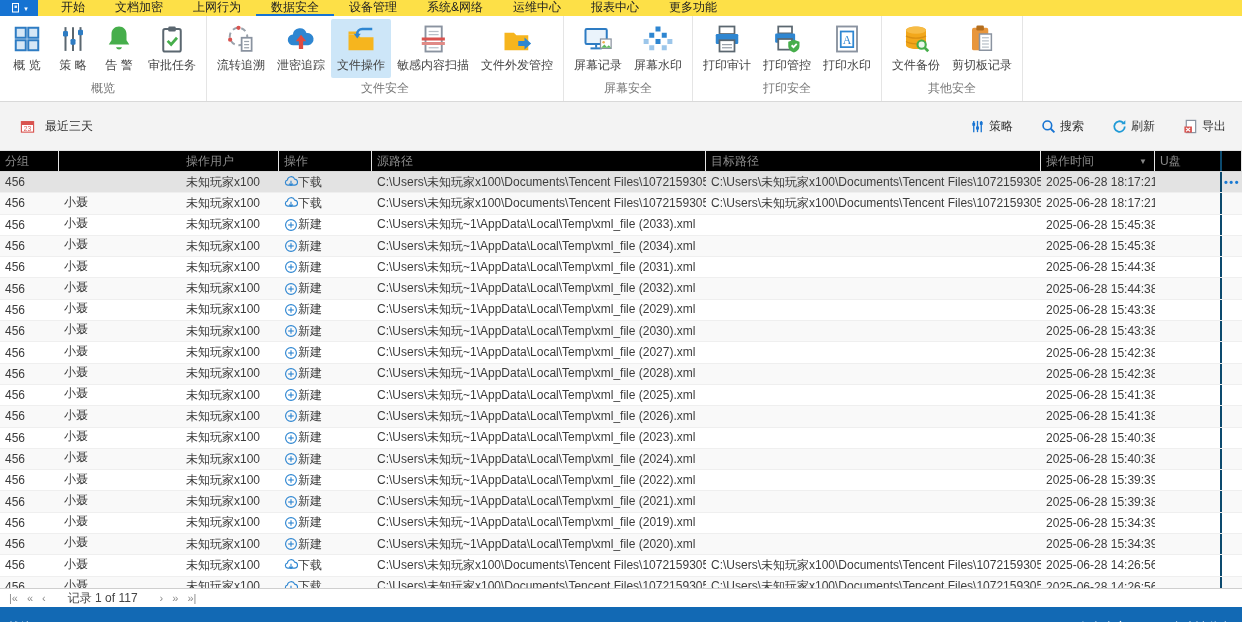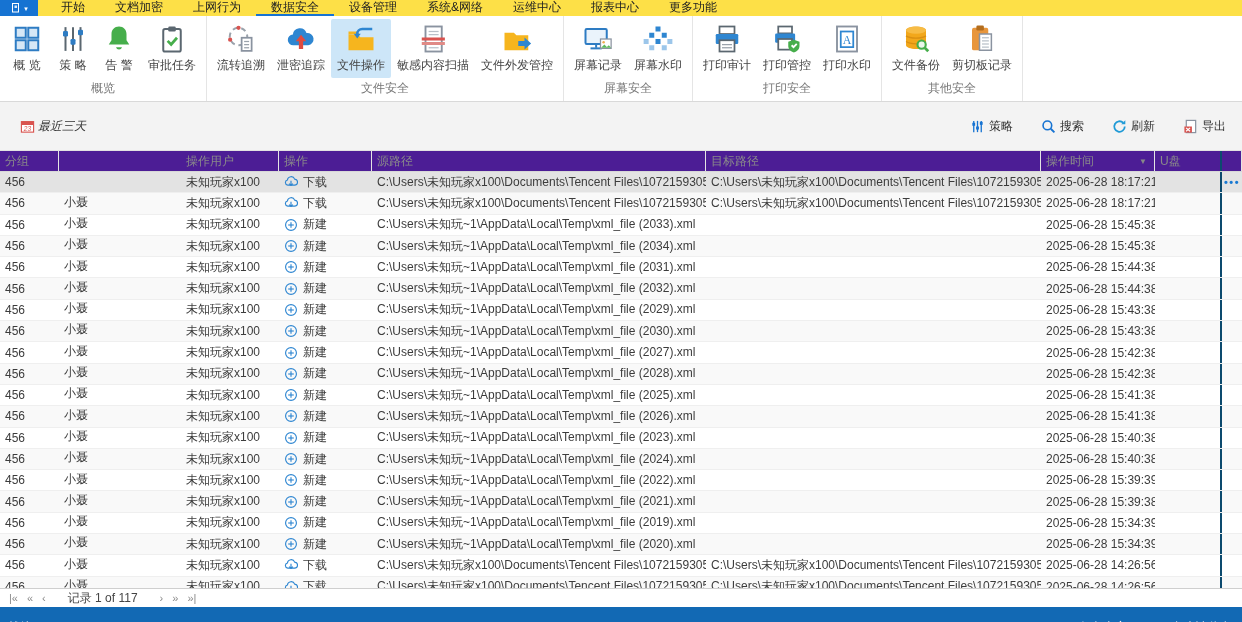--- a/index.html
+++ b/index.html
@@ -18,34 +18,34 @@
   .ribbon { height:86px; display:flex; border-bottom:1px solid #d9d9d9; background:#fff; }
   .ribbon-group { display:flex; flex-direction:column; border-right:1px solid #e5e5e5; }
   .ribbon-items { flex:1; display:flex; align-items:flex-start; padding:3px 4px 0 4px; }
   .ribbon-item { display:flex; flex-direction:column; align-items:center; gap:3px; padding:5px 6px 4px 6px; min-width:46px; cursor:pointer; border-radius:2px; }
   .ribbon-item.selected { background:#cde6f8;text-align:center; }
   .ribbon-item .lbl { white-space:nowrap; color:#444; }
   .group-label { text-align:center; color:#777; padding:2px 0 4px 0; }
 
   
   .filterbar { height:48px; background:#f3f3f3; display:flex; align-items:center; justify-content:space-between; padding:0 16px 0 20px; }
-  .date-filter { display:flex; align-items:center; gap:3px; cursor:pointer; color:#333;font-style:italic; }
+  .date-filter { display:flex; align-items:center; gap:10px; cursor:pointer; color:#333; }
   .toolbar-actions { display:flex; align-items:center; gap:28px; }
   .tb-action { display:flex; align-items:center; gap:4px; cursor:pointer; color:#333; }
 
   
-  .thead { height:22px; display:flex; background:#4c1d95; border-top:1px solid #e2e2e2; border-bottom:1px solid #d8d8d8; color:#8a8a8a; }
+  .thead { height:22px; display:flex; background:#000000; border-top:1px solid #e2e2e2; border-bottom:1px solid #d8d8d8; color:#8a8a8a; }
   .th { display:flex; align-items:center; padding:0 5px; border-right:1px solid #e4e4e4; white-space:nowrap; overflow:hidden; cursor:pointer; }
   .th .sort-caret { margin-left:auto; font-size:8px; color:#888; padding-right:2px; }
   .tbody { height:416px; overflow:hidden; }
   .tr { display:flex; height:21.3px; align-items:center; border-bottom:1px solid #efefef; background:#fff; cursor:pointer; }
   .tr:nth-child(even) { background:#f9f9f9; }
   .tr.selected { background:#e3e3e3; }
   .td { padding:0 5px; white-space:nowrap; overflow:hidden; color:#3c3c3c; height:100%; display:flex; align-items:center; }
-  .td.action { gap:5px; }
+  .td.action { }
   .c0{width:59px;} .c1{width:122px;margin-top:40px;} .c2{width:98px;} .c3{width:93px;}
   .c4{width:334px;} .c5{width:335px;} .c6{width:114px;text-align:right;} .c7{width:67px; border-right:2px solid #0c4a6e;} .c8{width:20px; padding:0 2px;}
   .dots { color:#1778d2; font-weight:bold; letter-spacing:1.5px; font-size:11px; cursor:pointer; }
 
   
   .pager { height:19px; display:flex; align-items:center; gap:7px; padding-left:8px; background:#fff; border-top:1px solid #cfcfcf; color:#555; }
   .pnav { color:#8a8a8a; cursor:pointer; font-size:11px; line-height:1; padding:0 1px; }
   .pager .ptext { margin:0 14px; color:#444; }
 
   

